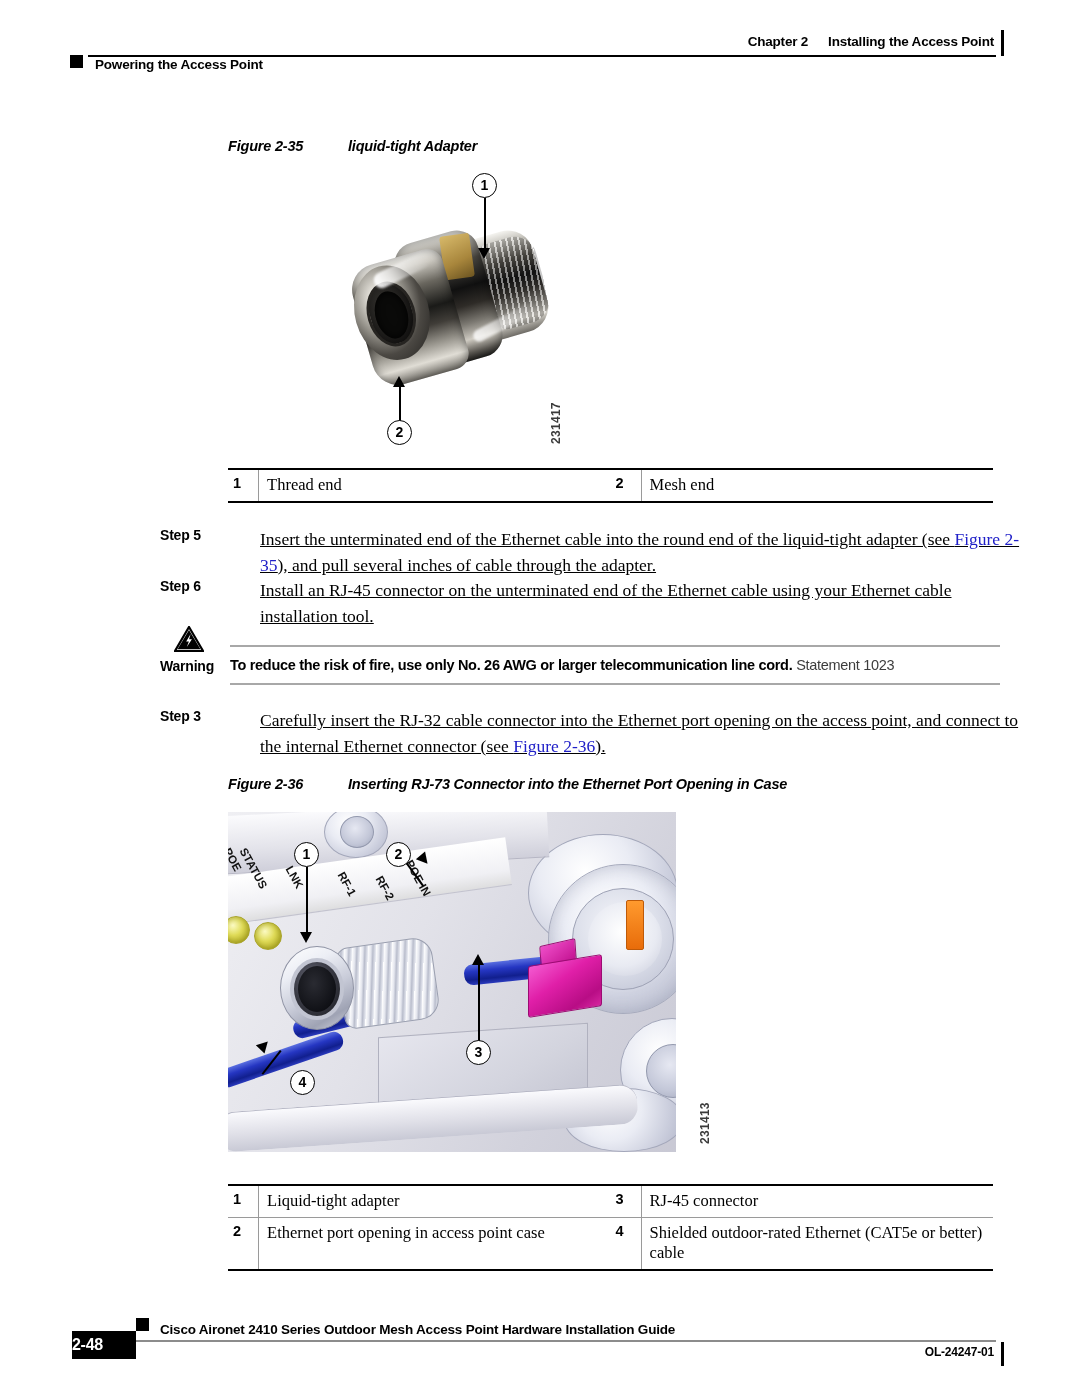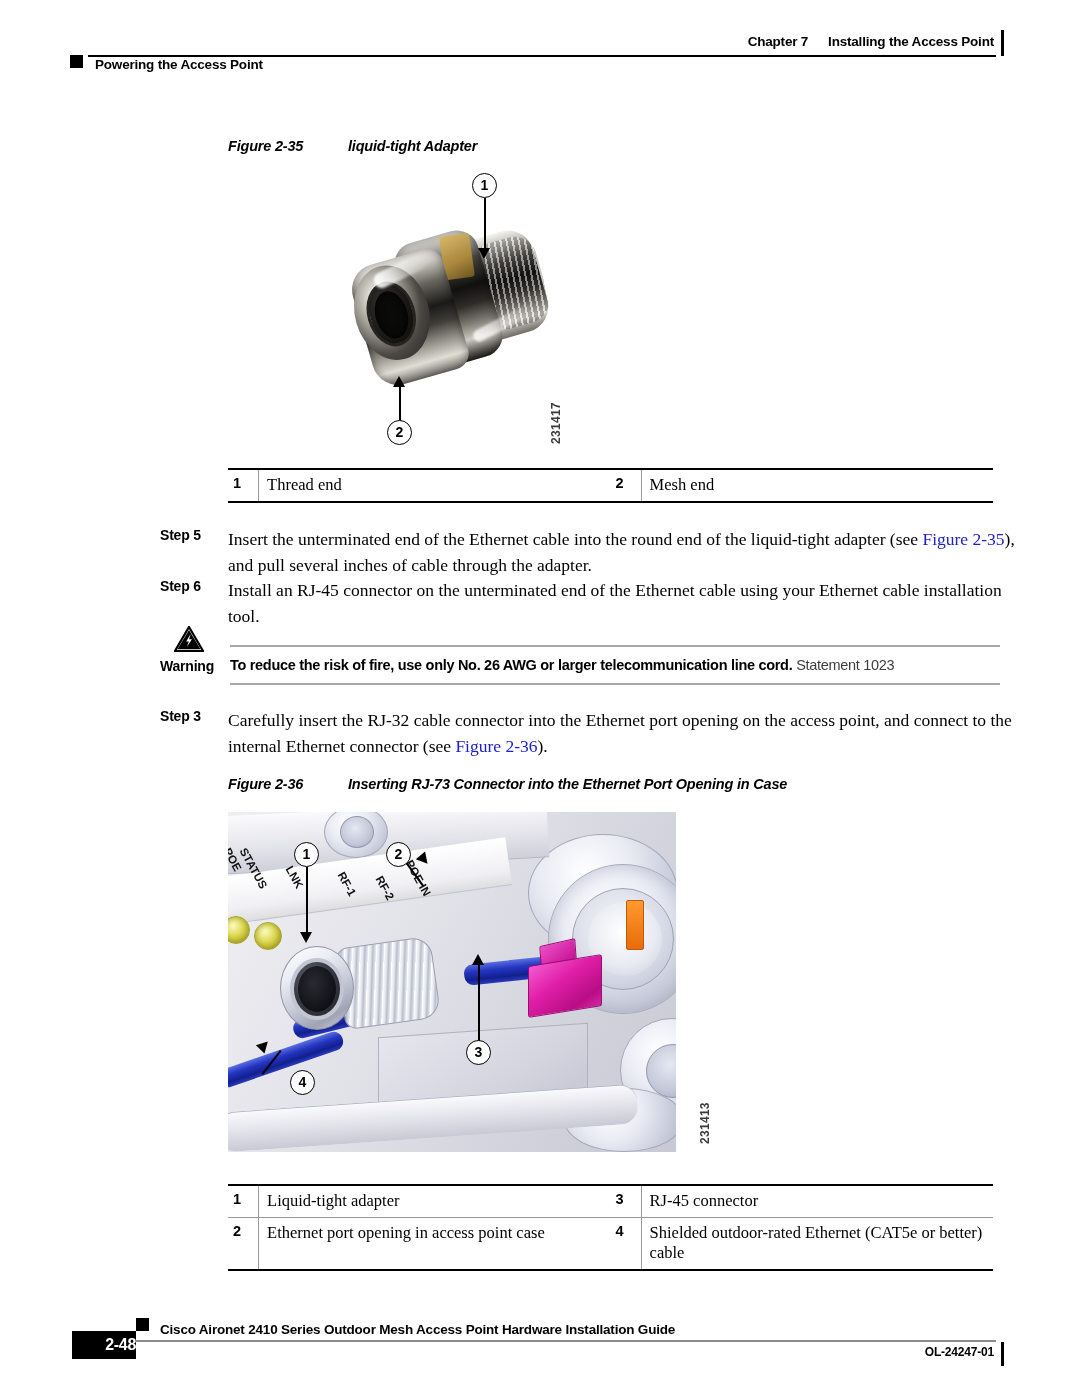--- a/index.html
+++ b/index.html
@@ -253,32 +253,33 @@
     border-right: 1px solid #9a9a9a;
     padding-left: 5px; padding-right: 5px;
     text-align: left;
   }
   .legend td.txt { width: 345px; }
 
   
   .step {
     position: absolute;
     width: 860px;
+    text-decoration: underline;
   }
   .step-label {
     position: absolute;
     left: 0; top: 0;
     font-family: "Liberation Sans", sans-serif;
     font-weight: bold;
     font-size: 14px;
     letter-spacing: -0.2px;
     white-space: nowrap;
   }
   .step-body {
-    margin-left: 68px;
+    margin-left: 100px;
     font-family: "Liberation Serif", serif;
     font-size: 17.5px;
     line-height: 25.5px;
     text-align: left;
   }
   .xref { color: #2020c8; }
 
   
   .warn-wrap { position: absolute; left: 160px; top: 626px; width: 840px; }
   .warn-icon { position: absolute; left: 14px; top: 0px; width: 30px; height: 26px; }
@@ -485,21 +486,21 @@
   }
   .footer-pagebox {
     position: absolute;
     left: 72px; top: 1331px;
     width: 64px; height: 28px;
     background: #000;
     color: #fff;
     font-family: "Liberation Sans", sans-serif;
     font-weight: bold;
     font-size: 16px;
-    text-align: right;
+    text-align: left;
     line-height: 28px;
     letter-spacing: -0.3px;
   }
   .footer-doc {
     position: absolute;
     right: 86px; top: 1345px;
     font-family: "Liberation Sans", sans-serif;
     font-weight: bold;
     font-size: 12px;
     letter-spacing: -0.2px;
@@ -509,21 +510,21 @@
     right: 76px; top: 1342px;
     width: 3px; height: 24px;
     background: #000;
   }
 </style>
 </head>
 <body>
 
 <div class="page-header">
   <div class="hdr-right">
-    <span class="hdr-chapter">Chapter 7</span><span>Installing the Access Point</span>
+    <span class="hdr-chapter">Chapter 2</span><span>Installing the Access Point</span>
   </div>
   <div class="hdr-tick"></div>
   <div class="hdr-rule"></div>
   <div class="hdr-square"></div>
   <div class="hdr-section">Powering the Access Point</div>
 </div>
 
 <div class="fig-caption" style="left:228px; top:138px;">
   <span class="fc-num">Figure 2-35</span><span>liquid-tight Adapter</span>
 </div>

